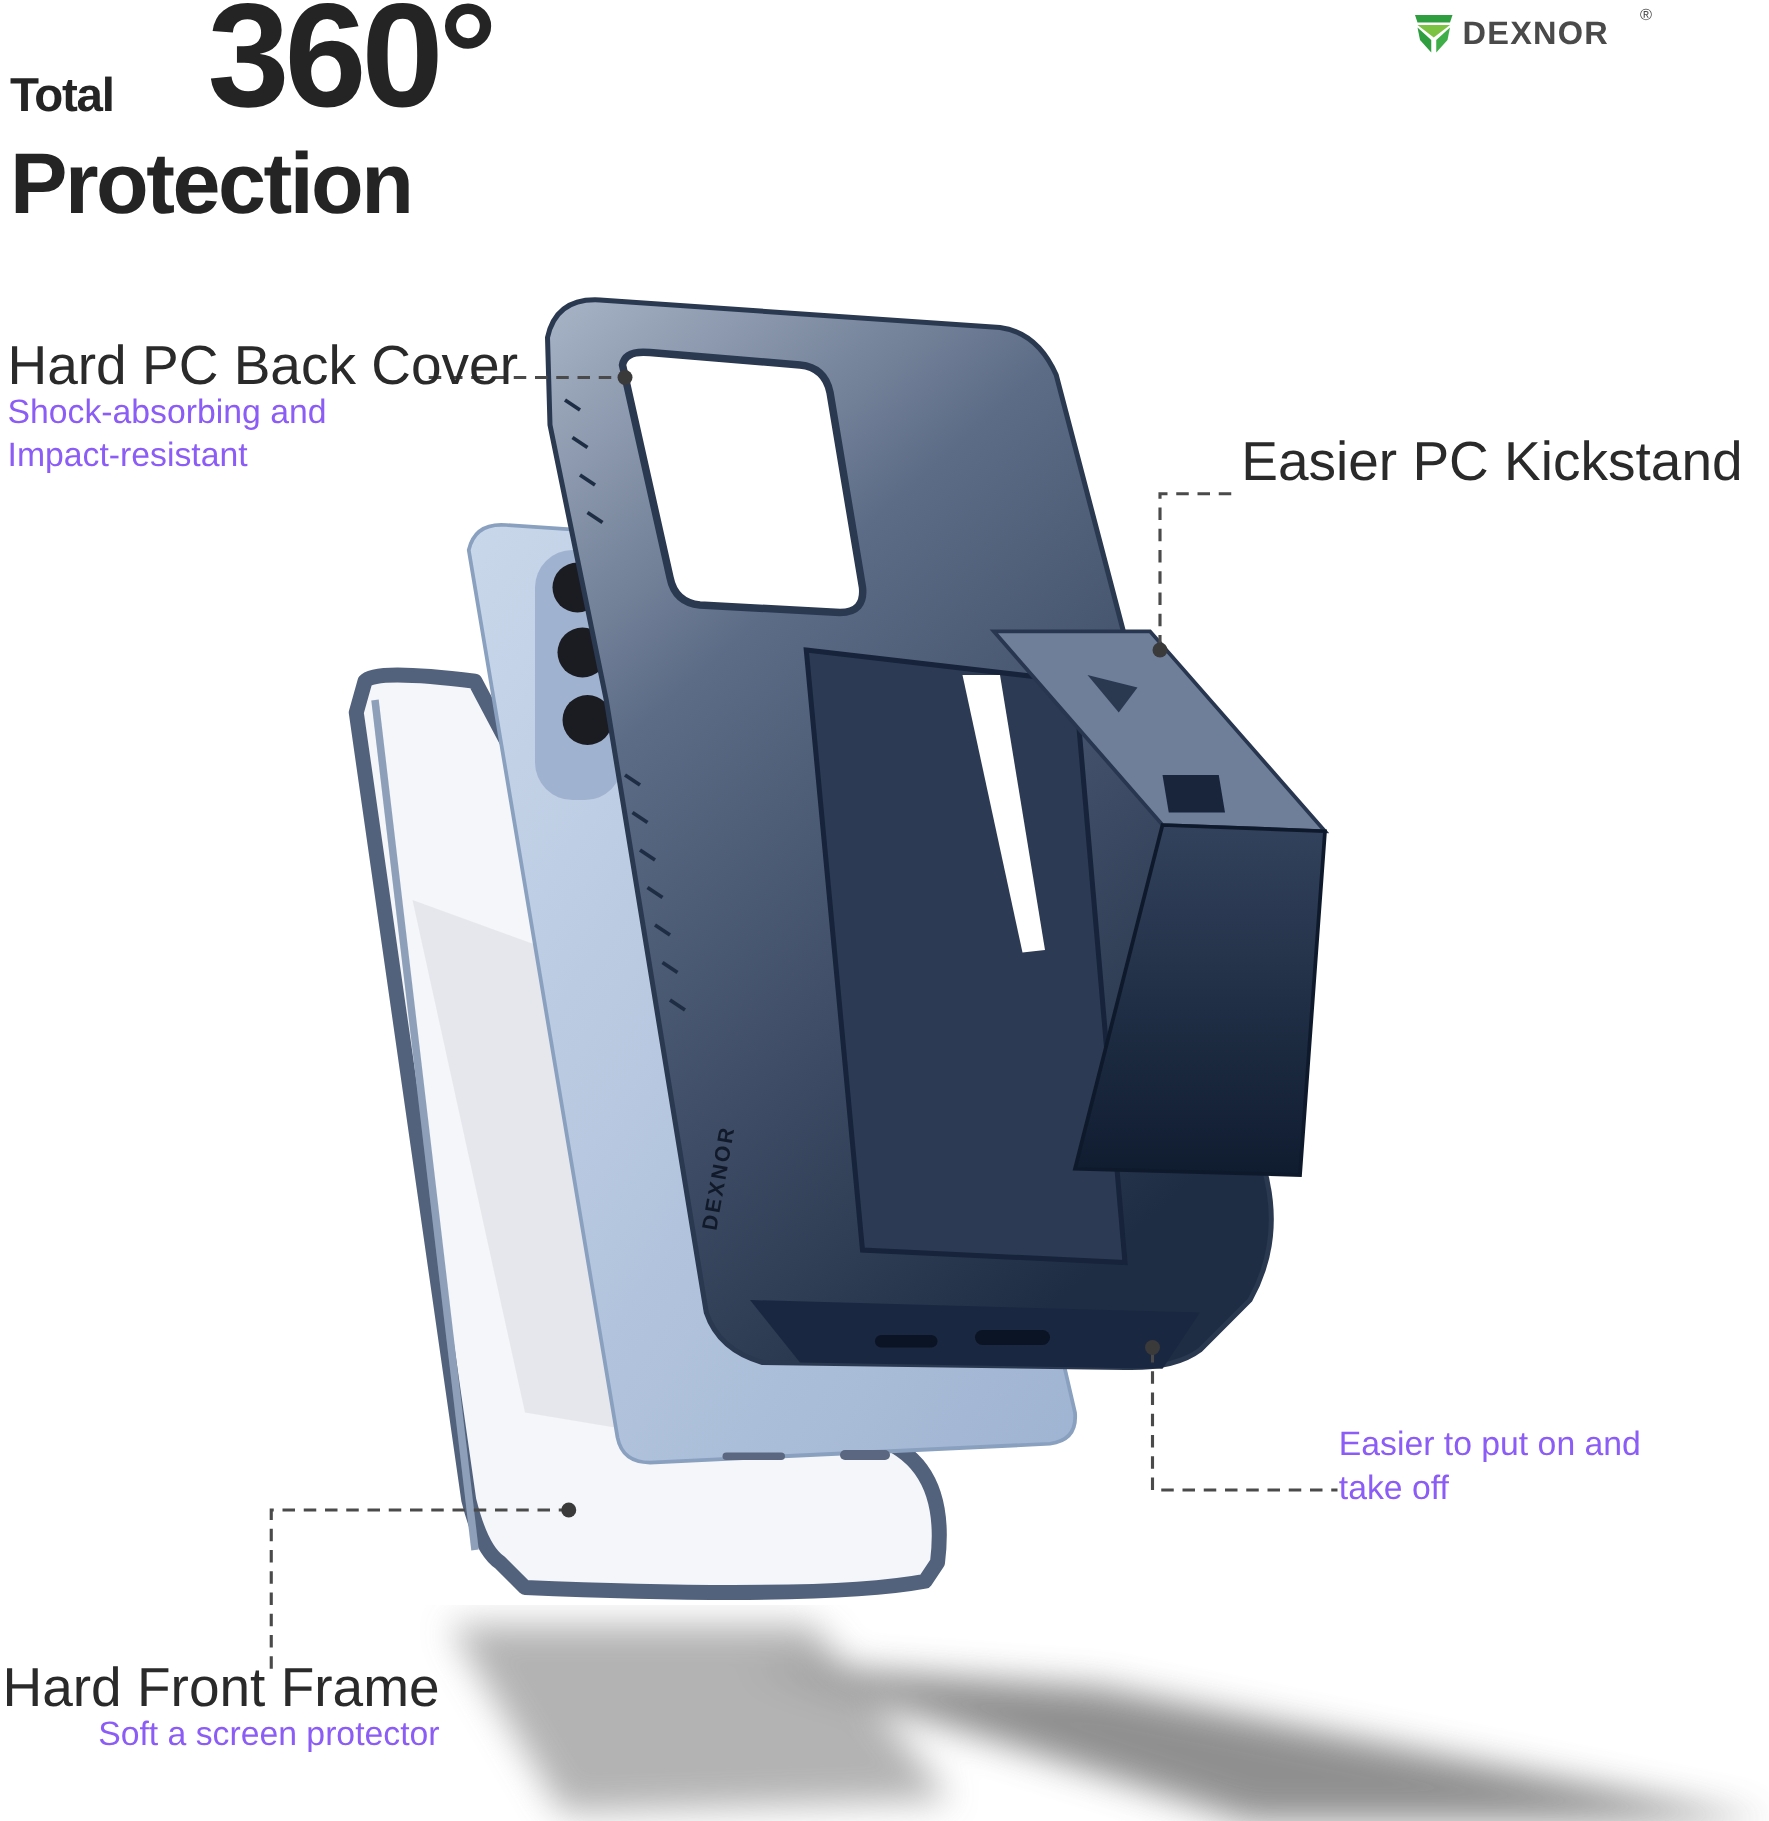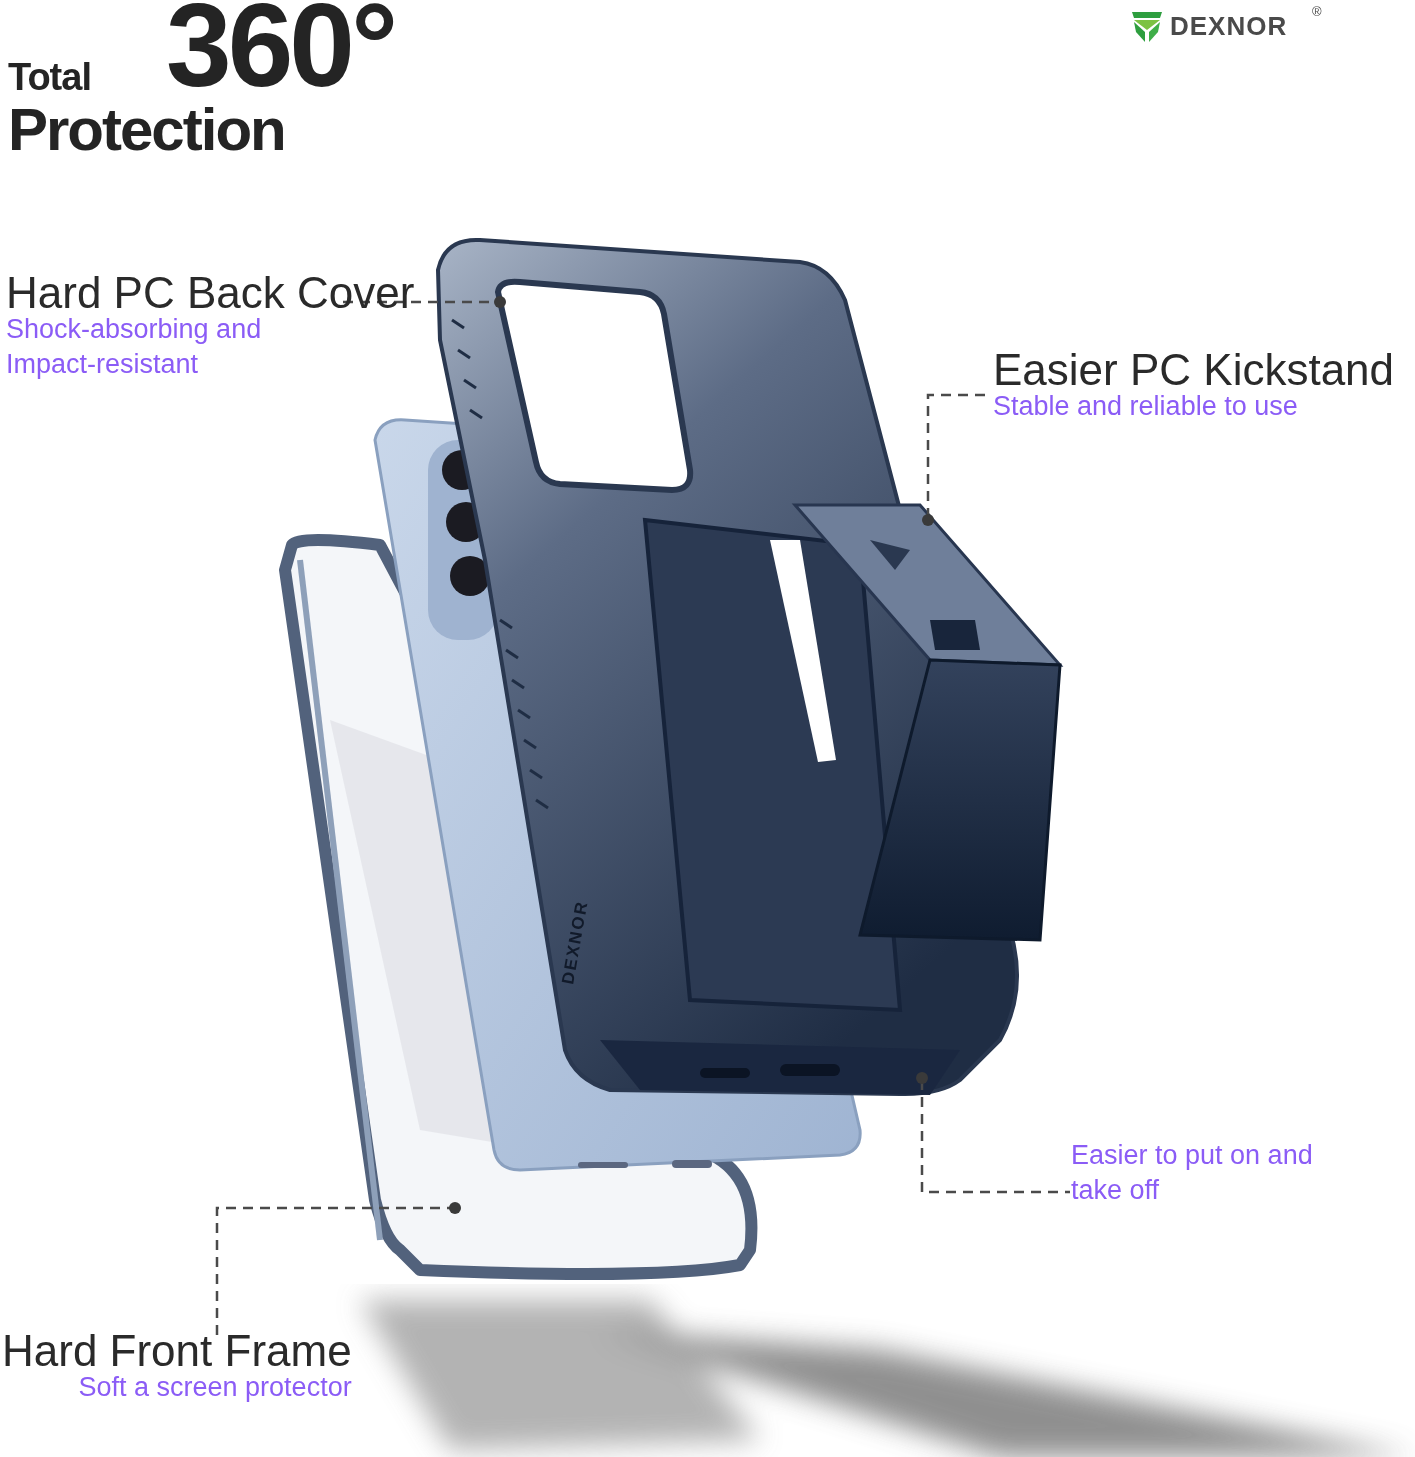--- a/index.html
+++ b/index.html
@@ -2,21 +2,21 @@
 <html><head>
 <meta charset="utf-8">
 <style>
   html, body { margin: 0; padding: 0; background: #ffffff; }
   body { width: 1415px; height: 1457px; position: relative; overflow: hidden;
          font-family: "Liberation Sans", "DejaVu Sans", sans-serif; color: #2a2a2a; }
 
   .headline { position: absolute; left: 8px; top: 0; font-weight: 700; color: #242424; }
   .headline .small { position: absolute; left: 0; top: 56px; font-size: 38px; letter-spacing: -1px; white-space: nowrap; }
   .headline .big { position: absolute; left: 158px; top: -14px; font-size: 118px; letter-spacing: -4px; white-space: nowrap; line-height: 1; }
-  .headline .line2 { position: absolute; left: 0; top: 100px; font-size: 60px; letter-spacing: -2px; white-space: nowrap; line-height: 1; }
+  .headline .line2 { position: absolute; left: 0; top: 112px; font-size: 69px; letter-spacing: -2px; white-space: nowrap; line-height: 1; }
 
   .logo { position: absolute; left: 1130px; top: 8px; display: flex; align-items: center; }
   .logo .mark { width: 34px; height: 36px; margin-right: 6px; }
   .logo .word { font-size: 26px; font-weight: 700; color: #4a4a4a; letter-spacing: 1px; }
   .logo .reg { position: absolute; left: 182px; top: -4px; font-size: 13px; color: #4a4a4a; }
 
   .callout { position: absolute; white-space: nowrap; }
   .callout .title { font-size: 44px; color: #2a2a2a; line-height: 38px; }
   .callout .desc { font-size: 27px; color: #8b5cf6; line-height: 35px; }
 
@@ -138,21 +138,20 @@
 </div>
 
 <div class="callout" style="left:6px; top:274px;">
   <div class="title">Hard PC Back Cover</div>
   <div class="desc">Shock-absorbing and</div>
   <div class="desc">Impact-resistant</div>
 </div>
 
 <div class="callout" style="left:993px; top:351px;">
   <div class="title">Easier PC Kickstand</div>
-  <div class="desc">Stable and reliable to use</div>
 </div>
 
 <div class="callout" style="left:1071px; top:1138px;">
   <div class="desc">Easier to put on and</div>
   <div class="desc">take off</div>
 </div>
 
 <div class="callout" style="left:2px; top:1332px;text-align:right;">
   <div class="title">Hard Front Frame</div>
   <div class="desc">Soft a screen protector</div>

